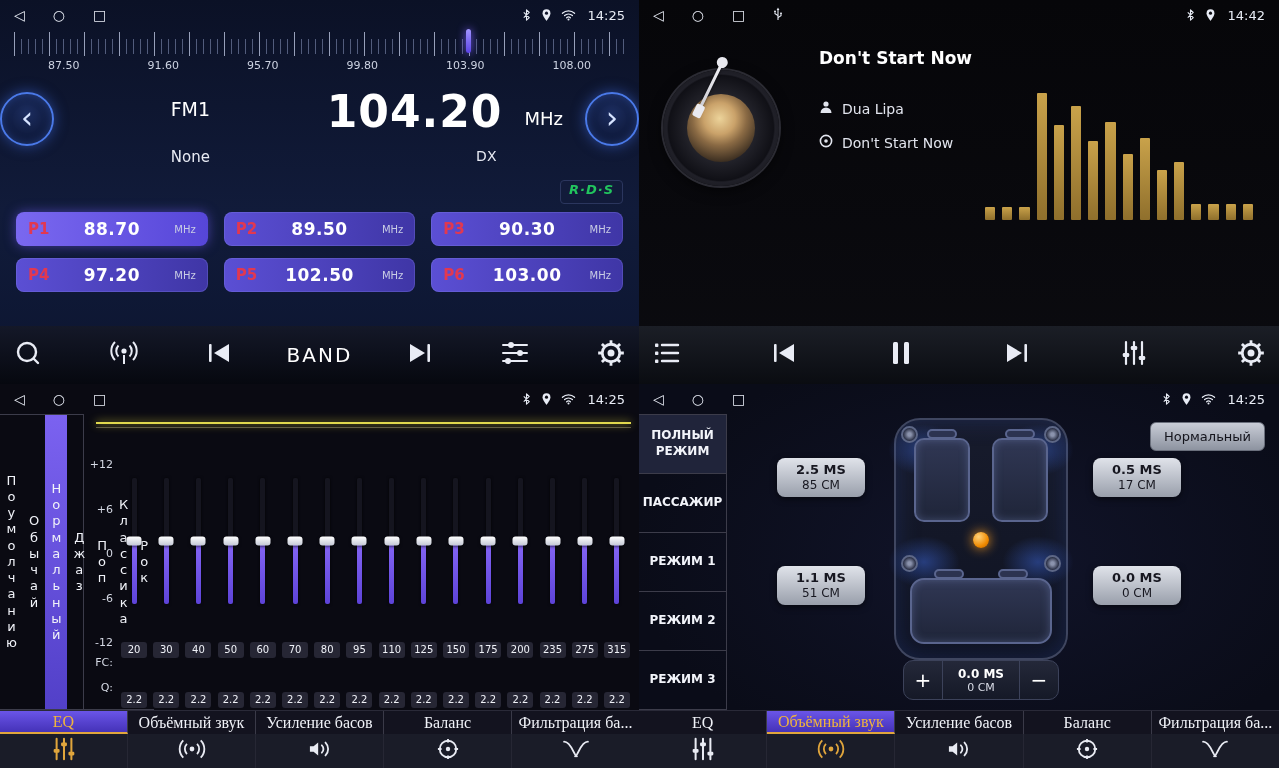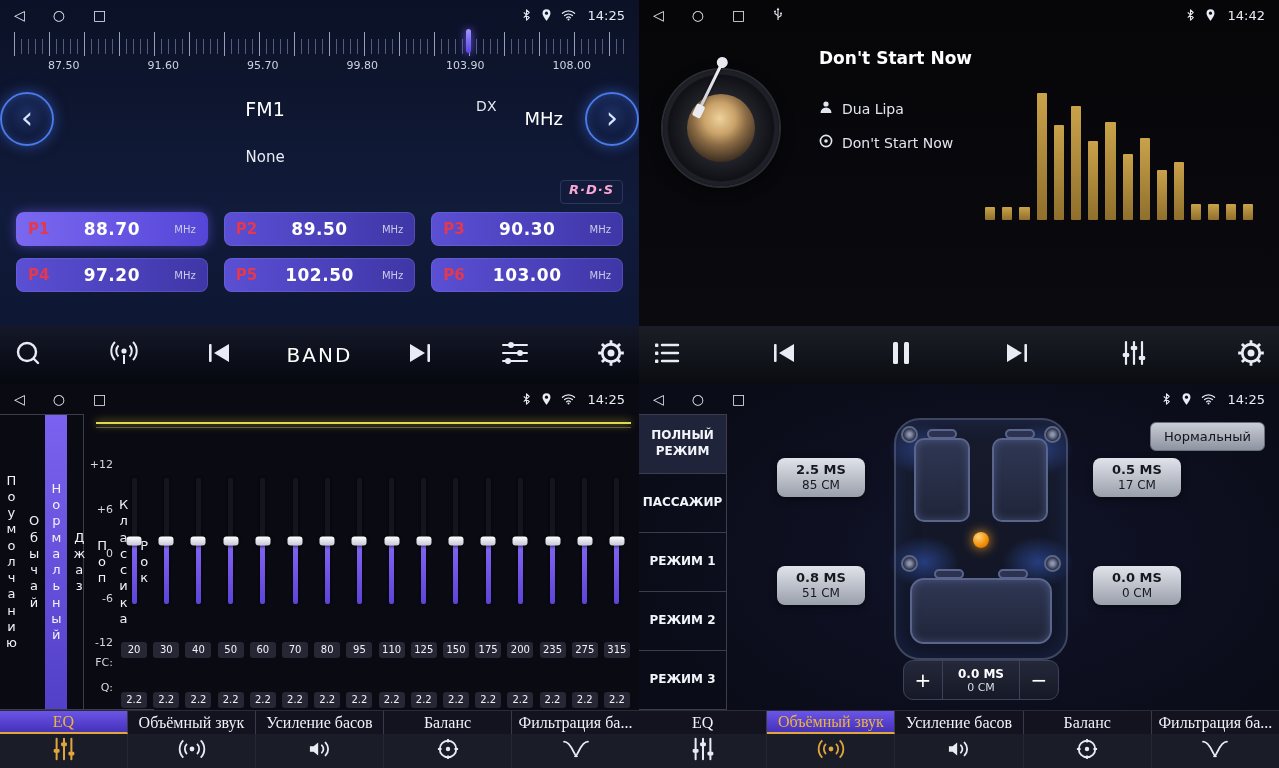--- a/index.html
+++ b/index.html
@@ -29,21 +29,21 @@
     color:#d7e4ff; font-size:30px; line-height:48px; text-align:center;
     box-shadow:0 0 14px rgba(64,110,230,.55), inset 0 0 10px rgba(80,130,255,.35); margin-top:8px; }
   .band-col { display:flex; flex-direction:column; align-items:center; gap:28px; margin-top:14px; }
   .band-label { font-size:19px; }
   .none-label { font-size:15px; color:#e8ebf4; }
   .freq-col { display:flex; flex-direction:column; align-items:flex-end; }
   .freq-big { font-size:44px; font-weight:700; letter-spacing:1px; line-height:1; margin-top:6px; }
   .dx-label { font-size:14px; color:#e8ebf4; margin-top:14px; padding-right:6px; }
   .mhz-label { font-size:18px; margin-top:24px; }
   .rds-row { display:flex; justify-content:flex-end; padding-right:16px; height:24px; }
-  .rds-badge { font-style:italic; font-weight:700; font-size:13px; letter-spacing:1px; background:#121b3a; border:1px solid #2b3providing; border:1px solid #2b365e; border-radius:4px; padding:1px 8px; color:#f9a8d4; }
+  .rds-badge { font-style:italic; font-weight:700; font-size:13px; letter-spacing:1px; background:#121b3a; border:1px solid #2b3providing; border:1px solid #2b365e; border-radius:4px; padding:1px 8px; color:#22c55e; }
   .preset-grid { display:grid; grid-template-columns:repeat(3,1fr); gap:12px 16px; margin:8px 16px 0; }
   .preset { height:34px; border-radius:8px; display:flex; align-items:center; padding:16px 12px;
     background:linear-gradient(90deg,#5b4fd4,#3f36a6); box-shadow:inset 0 0 0 1px rgba(130,130,230,.3); }
   .preset.active { background:linear-gradient(90deg,#7a68f0,#5646d8); box-shadow:0 0 12px rgba(110,90,240,.55); }
   .p-label { color:#e23850; font-weight:700; font-size:15px; width:30px; }
   .p-freq { flex:1; text-align:center; font-size:17px; font-weight:600; letter-spacing:.5px; }
   .p-unit { font-size:10px; color:#c9cde4; width:30px; text-align:right; }
   .toolbar { position:absolute; left:0; right:0; bottom:0; height:58px; display:flex; align-items:center; justify-content:space-between;
     background:linear-gradient(180deg,#141828,#06080f); color:#e9ecf5; }
   .tb-item { display:flex; align-items:center; justify-content:center; min-width:56px; height:44px; }
@@ -201,20 +201,21 @@
         <span data-interactable="false">108.00</span>
       </div>
 
     <div class="tuner" data-interactable="false">
       <div class="circle-btn" data-interactable="true">‹</div>
       <div class="band-col" data-interactable="false">
         <span class="band-label" data-interactable="false">FM1</span>
         <span class="none-label" data-interactable="false">None</span>
       </div>
       <div class="freq-col" data-interactable="false">
+        <span class="freq-big" data-interactable="false">104.20</span>
         <span class="dx-label" data-interactable="false">DX</span>
       </div>
       <div class="mhz-label" data-interactable="false">MHz</div>
       <div class="circle-btn" data-interactable="true">›</div>
     </div>
 
     <div class="rds-row" data-interactable="false">
       <span class="rds-badge" data-interactable="false">R·D·S</span>
     </div>
 
@@ -743,21 +744,21 @@
 
       <div class="chip chip-fl" data-interactable="true">
         <span class="ms" data-interactable="false">2.5 MS</span>
         <span class="cm" data-interactable="false">85 CM</span>
       </div>
       <div class="chip chip-fr" data-interactable="true">
         <span class="ms" data-interactable="false">0.5 MS</span>
         <span class="cm" data-interactable="false">17 CM</span>
       </div>
       <div class="chip chip-rl" data-interactable="true">
-        <span class="ms" data-interactable="false">0.8 MS</span>
+        <span class="ms" data-interactable="false">1.1 MS</span>
         <span class="cm" data-interactable="false">51 CM</span>
       </div>
       <div class="chip chip-rr" data-interactable="true">
         <span class="ms" data-interactable="false">0.0 MS</span>
         <span class="cm" data-interactable="false">0 CM</span>
       </div>
 
       <div class="stepper" data-interactable="false">
         <div class="step-btn" data-interactable="true">+</div>
         <div class="step-val" data-interactable="false">

